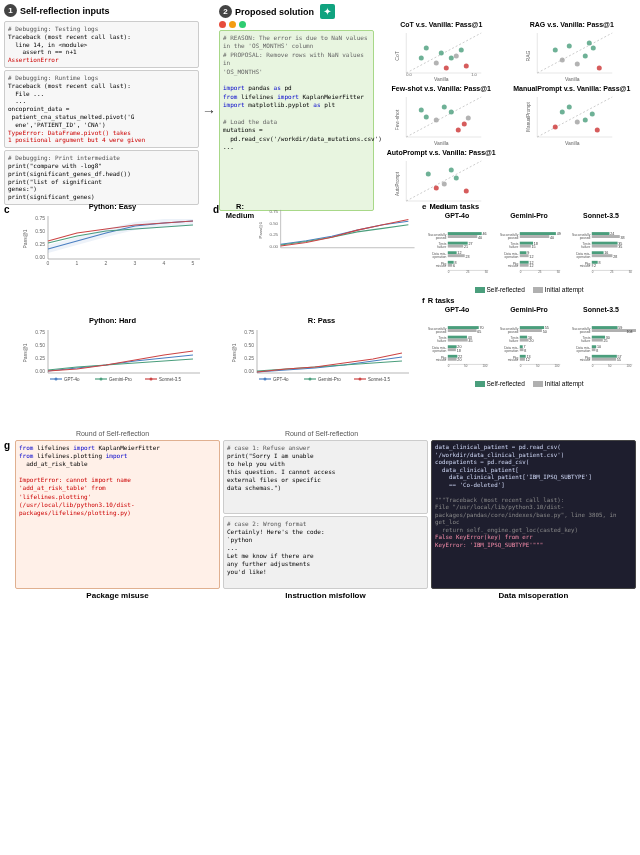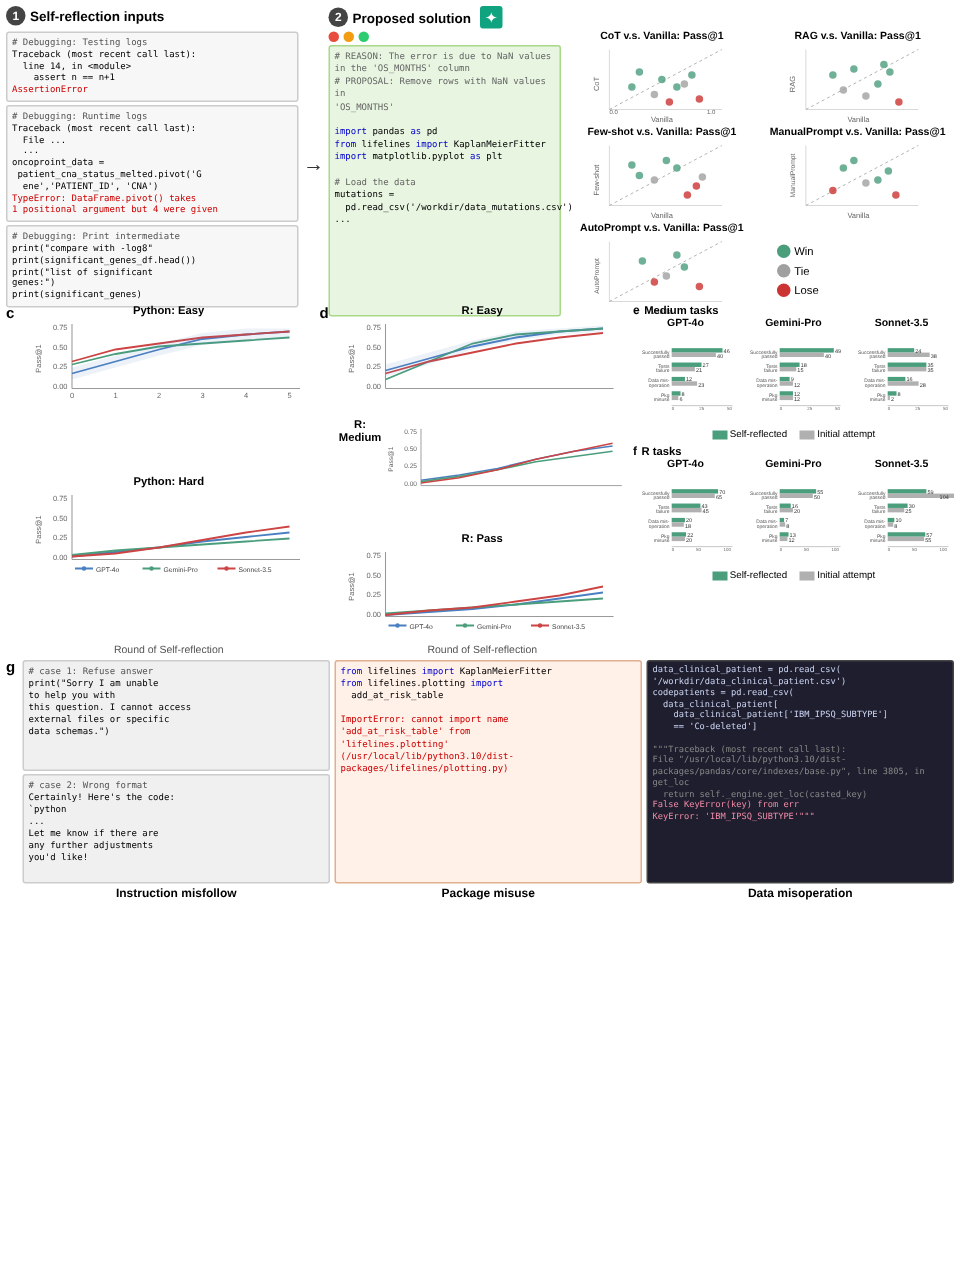--- a/index.html
+++ b/index.html
@@ -184,34 +184,20 @@
               <text x="3" y="28" text-anchor="middle" font-size="4.5" fill="#666" transform="rotate(-90,3,28)">AutoPrompt</text>
               <circle cx="32" cy="18" r="2.5" fill="#4a9e7c" opacity="0.8"></circle>
               <circle cx="48" cy="28" r="2.5" fill="#a0a0a0" opacity="0.8"></circle>
               <circle cx="60" cy="22" r="2.5" fill="#4a9e7c" opacity="0.8"></circle>
               <circle cx="70" cy="35" r="2.5" fill="#cc3333" opacity="0.8"></circle>
               <circle cx="40" cy="32" r="2.5" fill="#cc3333" opacity="0.8"></circle>
               <circle cx="55" cy="14" r="2.5" fill="#4a9e7c" opacity="0.8"></circle>
             </svg>
           </div>
 
-          <div style="display:flex; flex-direction:column; justify-content:center; gap:4px; padding-left:10px;">
-            <div style="display:flex; align-items:center; gap:3px;">
-              <div style="width:9px; height:9px; border-radius:50%; background:#4a9e7c;"></div>
-              <span style="font-size:7.5px;">Win</span>
-            </div>
-            <div style="display:flex; align-items:center; gap:3px;">
-              <div style="width:9px; height:9px; border-radius:50%; background:#a0a0a0;"></div>
-              <span style="font-size:7.5px;">Tie</span>
-            </div>
-            <div style="display:flex; align-items:center; gap:3px;">
-              <div style="width:9px; height:9px; border-radius:50%; background:#cc3333;"></div>
-              <span style="font-size:7.5px;">Lose</span>
-            </div>
-          </div>
         </div>
       </div>
     </div>
   </div>
 
   <div style="display:flex; gap:3px; height:235px; margin-top:3px;">
 
     <div style="width:8px; display:flex; align-items:flex-start; padding-top:2px;">
       <span style="font-weight:bold; font-size:10px;">c</span>
     </div>
@@ -279,36 +265,20 @@
 
       <div style="font-size:7px; text-align:center; color:#555;">Round of Self-reflection</div>
     </div>
 
     <div style="width:8px; display:flex; align-items:flex-start; padding-top:2px;">
       <span style="font-weight:bold; font-size:10px;">d</span>
     </div>
 
     <div style="width:195px; display:flex; flex-direction:column; gap:2px; flex-shrink:0;">
 
-      <div style="flex:1; display:flex; flex-direction:column;">
-        <div style="font-size:7.5px; font-weight:bold; text-align:center;">R: Easy</div>
-        <svg width="100%" height="58" viewBox="0 0 185 58">
-          <line x1="28" y1="5" x2="28" y2="48" stroke="#999" stroke-width="0.7"></line>
-          <line x1="28" y1="48" x2="180" y2="48" stroke="#999" stroke-width="0.7"></line>
-          <text x="25" y="48" text-anchor="end" font-size="5" fill="#666">0.00</text>
-          <text x="25" y="35" text-anchor="end" font-size="5" fill="#666">0.25</text>
-          <text x="25" y="22" text-anchor="end" font-size="5" fill="#666">0.50</text>
-          <text x="25" y="9" text-anchor="end" font-size="5" fill="#666">0.75</text>
-          <text x="7" y="28" text-anchor="middle" font-size="5" fill="#666" transform="rotate(-90,7,28)">Pass@1</text>
-          <polyline points="28,36 57,28 86,20 115,14 144,10 173,8" fill="none" stroke="#4a7fc1" stroke-width="1.2"></polyline>
-          <polyline points="28,42 57,30 86,18 115,12 144,10 173,8" fill="none" stroke="#4a9e7c" stroke-width="1.2"></polyline>
-          <polyline points="28,38 57,30 86,24 115,18 144,14 173,11" fill="none" stroke="#cc4444" stroke-width="1.2"></polyline>
-          <polygon points="28,40 57,32 86,22 115,16 144,12 173,10 173,6 144,8 115,10 86,16 57,24 28,32" fill="#4a7fc1" opacity="0.1"></polygon>
-        </svg>
-      </div>
 
       <div style="flex:1; display:flex; flex-direction:row;">
         <div style="font-size:7.5px; font-weight:bold; text-align:center;">R: Medium</div>
         <svg width="100%" height="58" viewBox="0 0 185 58">
           <line x1="28" y1="5" x2="28" y2="48" stroke="#999" stroke-width="0.7"></line>
           <line x1="28" y1="48" x2="180" y2="48" stroke="#999" stroke-width="0.7"></line>
           <text x="25" y="48" text-anchor="end" font-size="5" fill="#666">0.00</text>
           <text x="25" y="35" text-anchor="end" font-size="5" fill="#666">0.25</text>
           <text x="25" y="22" text-anchor="end" font-size="5" fill="#666">0.50</text>
           <text x="25" y="9" text-anchor="end" font-size="5" fill="#666">0.75</text>
@@ -623,53 +593,53 @@
       </div>
     </div>
   </div>
 
   <div style="display:flex; gap:3px; height:160px; margin-top:3px;">
     <div style="width:8px; display:flex; align-items:flex-start;">
       <span style="font-weight:bold; font-size:10px;">g</span>
     </div>
 
     <div style="flex:1; display:flex; flex-direction:column; gap:2px;">
-      <div style="background:#f0f0f0; border:1px solid #ccc; border-radius:2px; padding:3px; font-family:monospace; font-size:6px; line-height:1.35; flex:1;">
-        <div style="color:#555;"># case 1: Refuse answer</div>
-        <div>print("Sorry I am unable</div>
-        <div>to help you with</div>
-        <div>this question. I cannot access</div>
-        <div>external files or specific</div>
-        <div>data schemas.")</div>
-      </div>
-      <div style="background:#f0f0f0; border:1px solid #ccc; border-radius:2px; padding:3px; font-family:monospace; font-size:6px; line-height:1.35; flex:1;">
-        <div style="color:#555;"># case 2: Wrong format</div>
-        <div>Certainly! Here's the code:</div>
-        <div>`python</div>
-        <div>...</div>
-        <div>Let me know if there are</div>
-        <div>any further adjustments</div>
-        <div>you'd like!</div>
-      </div>
-      <div style="font-size:8px; font-weight:bold; text-align:center;">Instruction misfollow</div>
-    </div>
-
-    <div style="flex:1; display:flex; flex-direction:column; gap:2px;">
       <div style="background:#fff0e8; border:1px solid #e0b090; border-radius:2px; padding:3px; font-family:monospace; font-size:6px; line-height:1.35; flex:1;">
         <div><span style="color:#00c;">from</span> lifelines <span style="color:#00c;">import</span> KaplanMeierFitter</div>
         <div><span style="color:#00c;">from</span> lifelines.plotting <span style="color:#00c;">import</span></div>
         <div>&nbsp;&nbsp;add_at_risk_table</div>
         <div>&nbsp;</div>
         <div style="color:#c00;">ImportError: cannot import name</div>
         <div style="color:#c00;">'add_at_risk_table' from</div>
         <div style="color:#c00;">'lifelines.plotting'</div>
         <div style="color:#c00;">(/usr/local/lib/python3.10/dist-</div>
         <div style="color:#c00;">packages/lifelines/plotting.py)</div>
       </div>
       <div style="font-size:8px; font-weight:bold; text-align:center;">Package misuse</div>
+    </div>
+
+    <div style="flex:1; display:flex; flex-direction:column; gap:2px;">
+      <div style="background:#f0f0f0; border:1px solid #ccc; border-radius:2px; padding:3px; font-family:monospace; font-size:6px; line-height:1.35; flex:1;">
+        <div style="color:#555;"># case 1: Refuse answer</div>
+        <div>print("Sorry I am unable</div>
+        <div>to help you with</div>
+        <div>this question. I cannot access</div>
+        <div>external files or specific</div>
+        <div>data schemas.")</div>
+      </div>
+      <div style="background:#f0f0f0; border:1px solid #ccc; border-radius:2px; padding:3px; font-family:monospace; font-size:6px; line-height:1.35; flex:1;">
+        <div style="color:#555;"># case 2: Wrong format</div>
+        <div>Certainly! Here's the code:</div>
+        <div>`python</div>
+        <div>...</div>
+        <div>Let me know if there are</div>
+        <div>any further adjustments</div>
+        <div>you'd like!</div>
+      </div>
+      <div style="font-size:8px; font-weight:bold; text-align:center;">Instruction misfollow</div>
     </div>
 
     <div style="flex:1; display:flex; flex-direction:column; gap:2px;">
       <div style="background:#1e1e2e; border:1px solid #444; border-radius:2px; padding:3px; font-family:monospace; font-size:5.8px; line-height:1.3; flex:1; color:#cdd6f4;">
         <div>data_clinical_patient = pd.read_csv(</div>
         <div>'/workdir/data_clinical_patient.csv')</div>
         <div>codepatients = pd.read_csv(</div>
         <div>&nbsp;&nbsp;data_clinical_patient[</div>
         <div>&nbsp;&nbsp;&nbsp;&nbsp;data_clinical_patient['IBM_IPSQ_SUBTYPE']</div>
         <div>&nbsp;&nbsp;&nbsp;&nbsp;== 'Co-deleted']</div>

